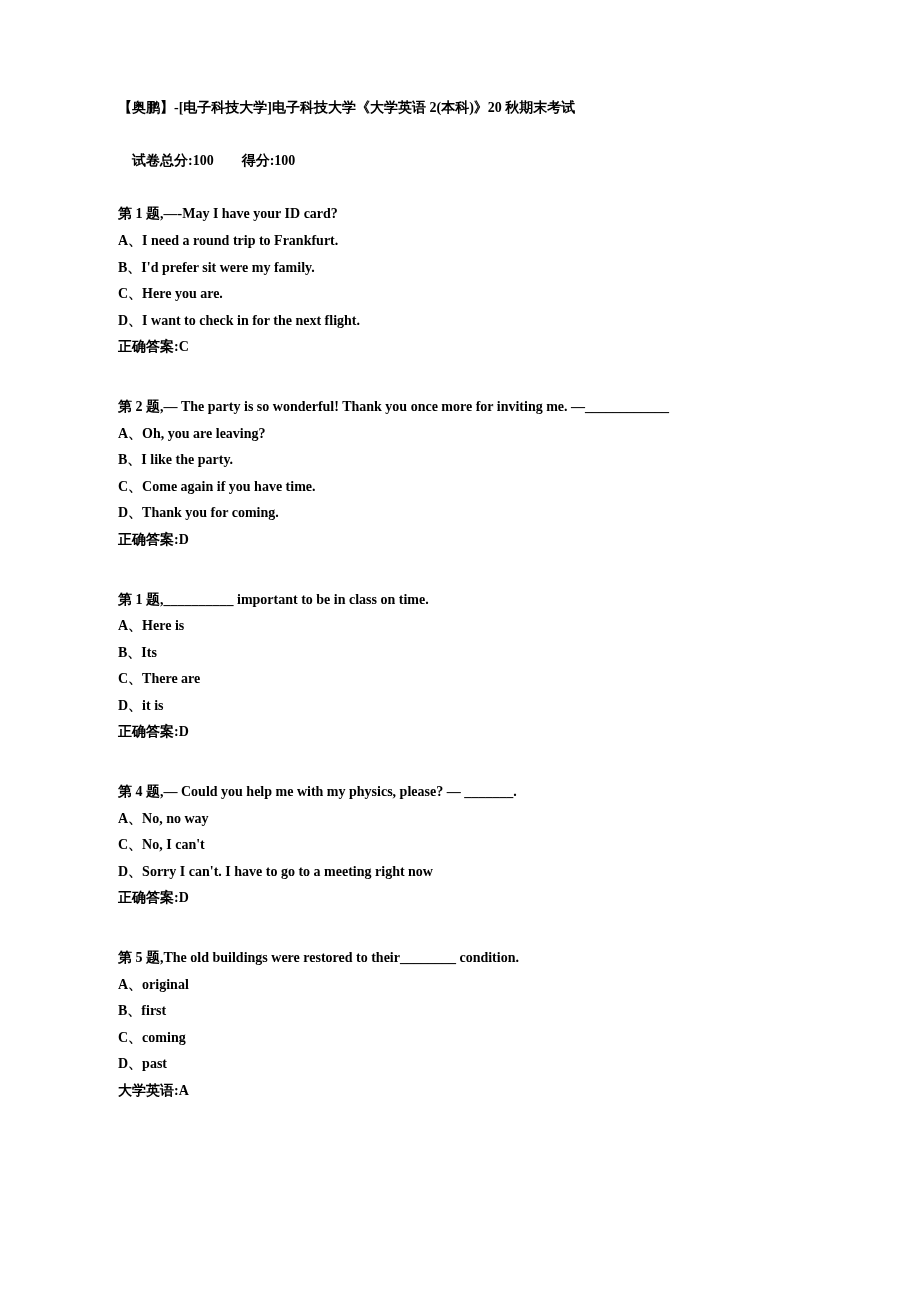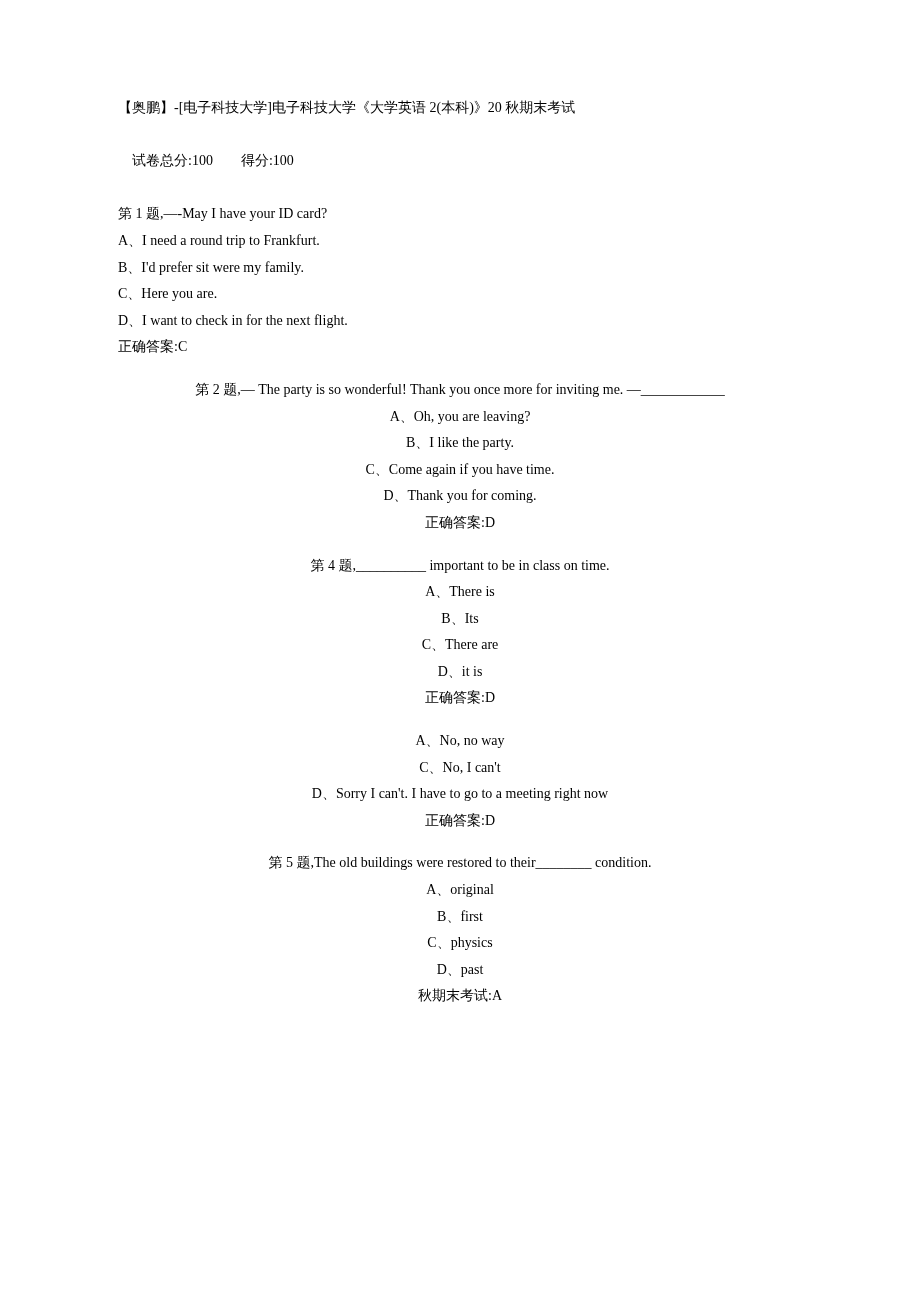--- a/index.html
+++ b/index.html
@@ -10,32 +10,32 @@
     font-size: 14px;
     line-height: 1.9;
     color: #000000;
   }
   .page {
     width: 920px;
     min-height: 1302px;
     box-sizing: border-box;
     padding: 95px 118px 60px 118px;
     background: #ffffff;
+    font-weight: bold;
   }
   .line {
     white-space: pre-wrap;
     word-break: break-word;
   }
   .score-line .gap {
     display: inline-block;
     width: 28px;
   }
   .question-block {
-    margin-top: 16px;
-    text-align: center;
+    margin-top: 33px;
   }
   .question-block:first-of-type {
     margin-top: 0;
   }
 </style>
 </head>
 <body>
 
 <div class="page">
 
@@ -57,37 +57,38 @@
   <div class="question-block">
     <div class="line">第 2 题,— The party is so wonderful! Thank you once more for inviting me. —____________</div>
     <div class="line">A、Oh, you are leaving?</div>
     <div class="line">B、I like the party.</div>
     <div class="line">C、Come again if you have time.</div>
     <div class="line">D、Thank you for coming.</div>
     <div class="line">正确答案:D</div>
   </div>
 
   <div class="question-block">
-    <div class="line">第 4 题,__________ important to be in class on time.</div>
-    <div class="line">A、There is</div>
+    <div class="line">第 1 题,__________ important to be in class on time.</div>
+    <div class="line">A、Here is</div>
     <div class="line">B、Its</div>
     <div class="line">C、There are</div>
     <div class="line">D、it is</div>
     <div class="line">正确答案:D</div>
   </div>
 
   <div class="question-block">
+    <div class="line">第 4 题,— Could you help me with my physics, please? — _______.</div>
     <div class="line">A、No, no way</div>
     <div class="line">C、No, I can't</div>
     <div class="line">D、Sorry I can't. I have to go to a meeting right now</div>
     <div class="line">正确答案:D</div>
   </div>
 
   <div class="question-block">
     <div class="line">第 5 题,The old buildings were restored to their________ condition.</div>
     <div class="line">A、original</div>
     <div class="line">B、first</div>
-    <div class="line">C、physics</div>
+    <div class="line">C、coming</div>
     <div class="line">D、past</div>
-    <div class="line">秋期末考试:A</div>
+    <div class="line">大学英语:A</div>
   </div>
 
 </div>
 
 </body></html>

